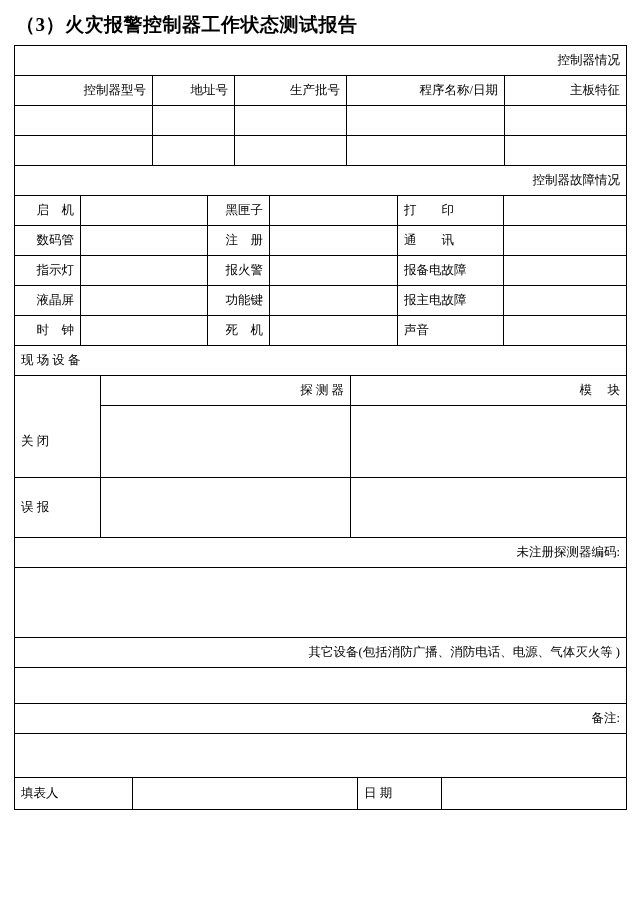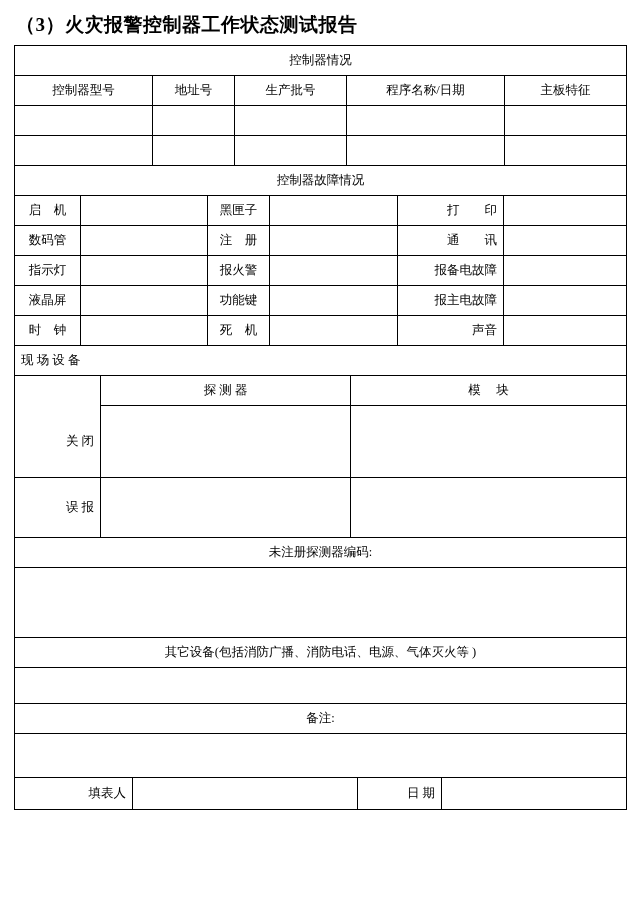--- a/index.html
+++ b/index.html
@@ -36,36 +36,36 @@
   table.form td {
     border: 1px solid #000000;
     font-size: 12.5px;
     padding: 0 6px;
     vertical-align: middle;
     line-height: 1.2;
     height: 30px;
     box-sizing: border-box;
   }
   td.section {
-    text-align: center;
+    text-align: right;
     height: 27px;
   }
   td.head {
-    text-align: center;
+    text-align: right;
     font-family: Liberation Serif, serif;
   }
   td.blank {
     height: 34px;
   }
   td.lbl {
-    text-align: center;
+    text-align: right;
     white-space: nowrap;
   }
   td.lbl-c {
-    text-align: right;
+    text-align: left;
     white-space: nowrap;
   }
   td.big {
     height: 60px;
     vertical-align: top;
   }
   td.sec-tall {
     height: 27px;
     text-align: left;
   }

